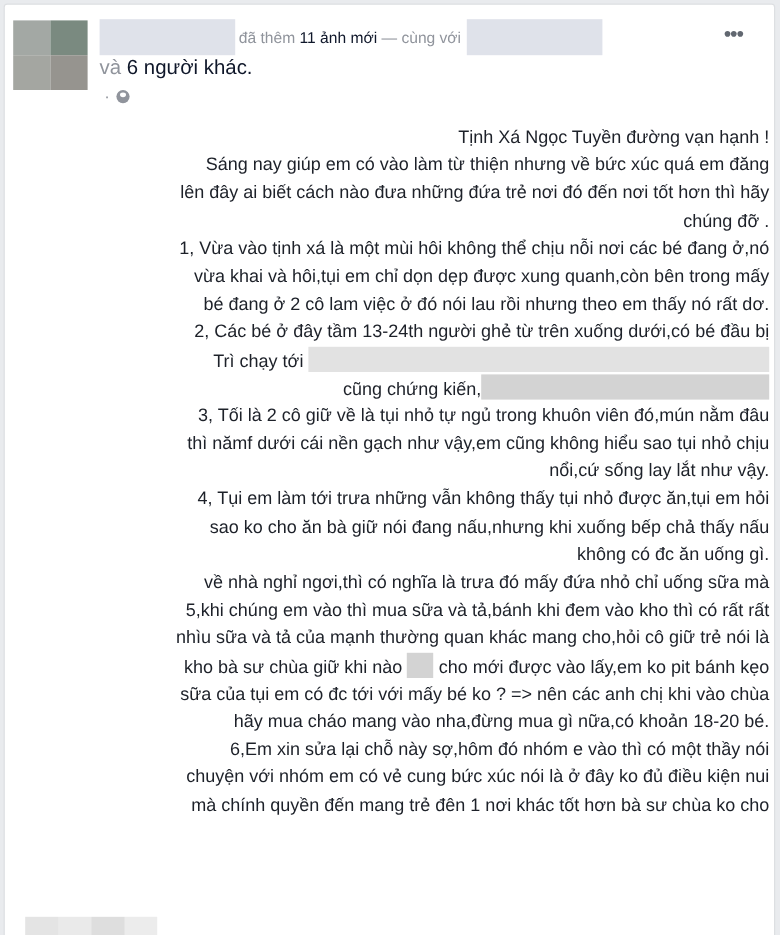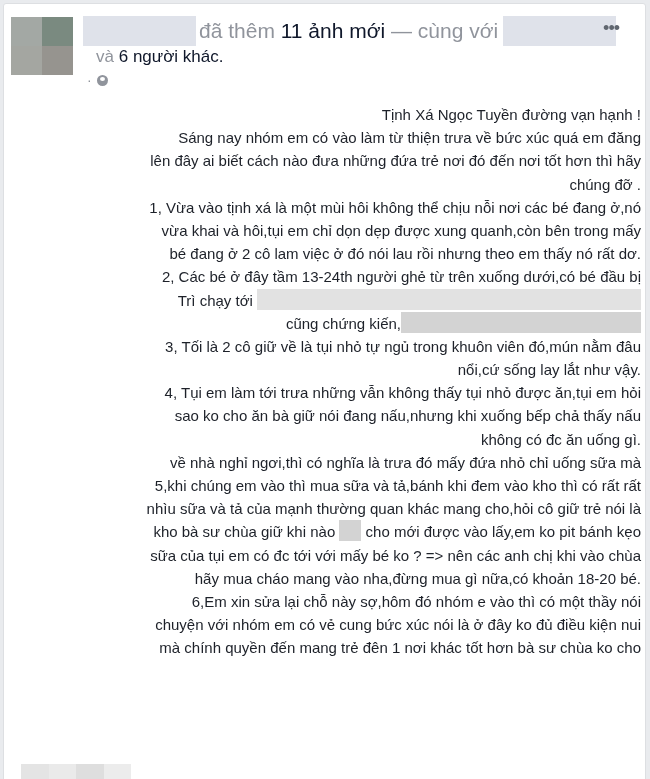--- a/index.html
+++ b/index.html
@@ -17,34 +17,34 @@
   .avatar {
     position: absolute; left: 7px; top: 13px; width: 62px; height: 58px;
     display: grid; grid-template-columns: 1fr 1fr; grid-template-rows: 1fr 1fr;
   }
   .avatar div:nth-child(1) { background: #a3a8a4; }
   .avatar div:nth-child(2) { background: #7a8a80; }
   .avatar div:nth-child(3) { background: #a4a6a1; }
   .avatar div:nth-child(4) { background: #96948f; }
   .header-line1 {
     position: absolute; left: 79px; top: 12px; height: 30px;
-    display: flex; align-items: center; font-size: 21px; color: #90949c; white-space: nowrap;
+    display: flex; align-items: center; font-size: 13px; color: #90949c; white-space: nowrap;
   }
   .blur-name {
     display: inline-block; height: 30px; background: #dfe2ea;
   }
   .blur-name.n1 { width: 113px; margin-right: 3px; }
   .blur-name.n2 { width: 113px; margin-left: 5px; }
   .link { color: #0f172a; }
   .more-btn {
     position: absolute; right: 26px; top: 18px; font-size: 18px; color: #616770; letter-spacing: -1px;
     line-height: 12px;
   }
   .header-line2 {
-    position: absolute; left: 92px; top: 43px; font-size: 17px; color: #90949c; white-space: nowrap;
+    position: absolute; left: 79px; top: 43px; font-size: 17px; color: #90949c; white-space: nowrap;
   }
   .timestamp {
     position: absolute; left: 79px; top: 68px; font-size: 14px; color: #90949c; white-space: nowrap;
     display: flex; align-items: center;
   }
   .globe {
     display: inline-block; width: 11px; height: 11px; border-radius: 50%;
     background: #90949c; margin-left: 5px; position: relative;
   }
   .globe::after {
@@ -89,35 +89,36 @@
     <span class="link">6 người khác.</span>
   </div>
 
   <div class="timestamp">
     &nbsp;<span>·</span>
     <span class="globe"></span>
   </div>
 
   <div class="body-text">
     <div class="line">Tịnh Xá Ngọc Tuyền đường vạn hạnh !</div>
-    <div class="line">Sáng nay nhóm em có vào làm từ thiện trưa về bức xúc quá em đăng</div>
+    <div class="line">Sáng nay giúp em có vào làm từ thiện nhưng về bức xúc quá em đăng</div>
     <div class="line">lên đây ai biết cách nào đưa những đứa trẻ nơi đó đến nơi tốt hơn thì hãy</div>
     <div class="line">chúng đỡ .</div>
     <div class="line">1, Vừa vào tịnh xá là một mùi hôi không thể chịu nỗi nơi các bé đang ở,nó</div>
     <div class="line">vừa khai và hôi,tụi em chỉ dọn dẹp được xung quanh,còn bên trong mấy</div>
     <div class="line">bé đang ở 2 cô lam việc ở đó nói lau rồi nhưng theo em thấy nó rất dơ.</div>
     <div class="line">2, Các bé ở đây tầm 13-24th người ghẻ từ trên xuống dưới,có bé đầu bị</div>
     <div class="line">
       <span>Trì chạy tới</span>
       <span class="blur" style="width:384px;"></span>
     </div>
     <div class="line">
       <span>cũng chứng kiến,</span><span class="blur dark" style="width:240px;"></span>
     </div>
     <div class="line">3, Tối là 2 cô giữ về là tụi nhỏ tự ngủ trong khuôn viên đó,mún nằm đâu</div>
+    <div class="line">thì nămf dưới cái nền gạch như vậy,em cũng không hiểu sao tụi nhỏ chịu</div>
     <div class="line">nổi,cứ sống lay lắt như vậy.</div>
     <div class="line">4, Tụi em làm tới trưa những vẫn không thấy tụi nhỏ được ăn,tụi em hỏi</div>
     <div class="line">sao ko cho ăn bà giữ nói đang nấu,nhưng khi xuống bếp chả thấy nấu</div>
     <div class="line">không có đc ăn uống gì.</div>
     <div class="line">về nhà nghỉ ngơi,thì có nghĩa là trưa đó mấy đứa nhỏ chỉ uống sữa mà</div>
     <div class="line">5,khi chúng em vào thì mua sữa và tả,bánh khi đem vào kho thì có rất rất</div>
     <div class="line">nhìu sữa và tả của mạnh thường quan khác mang cho,hỏi cô giữ trẻ nói là</div>
     <div class="line">
       <span>kho bà sư chùa giữ khi nào</span>
       <span class="blur dark" style="width:22px;"></span>

